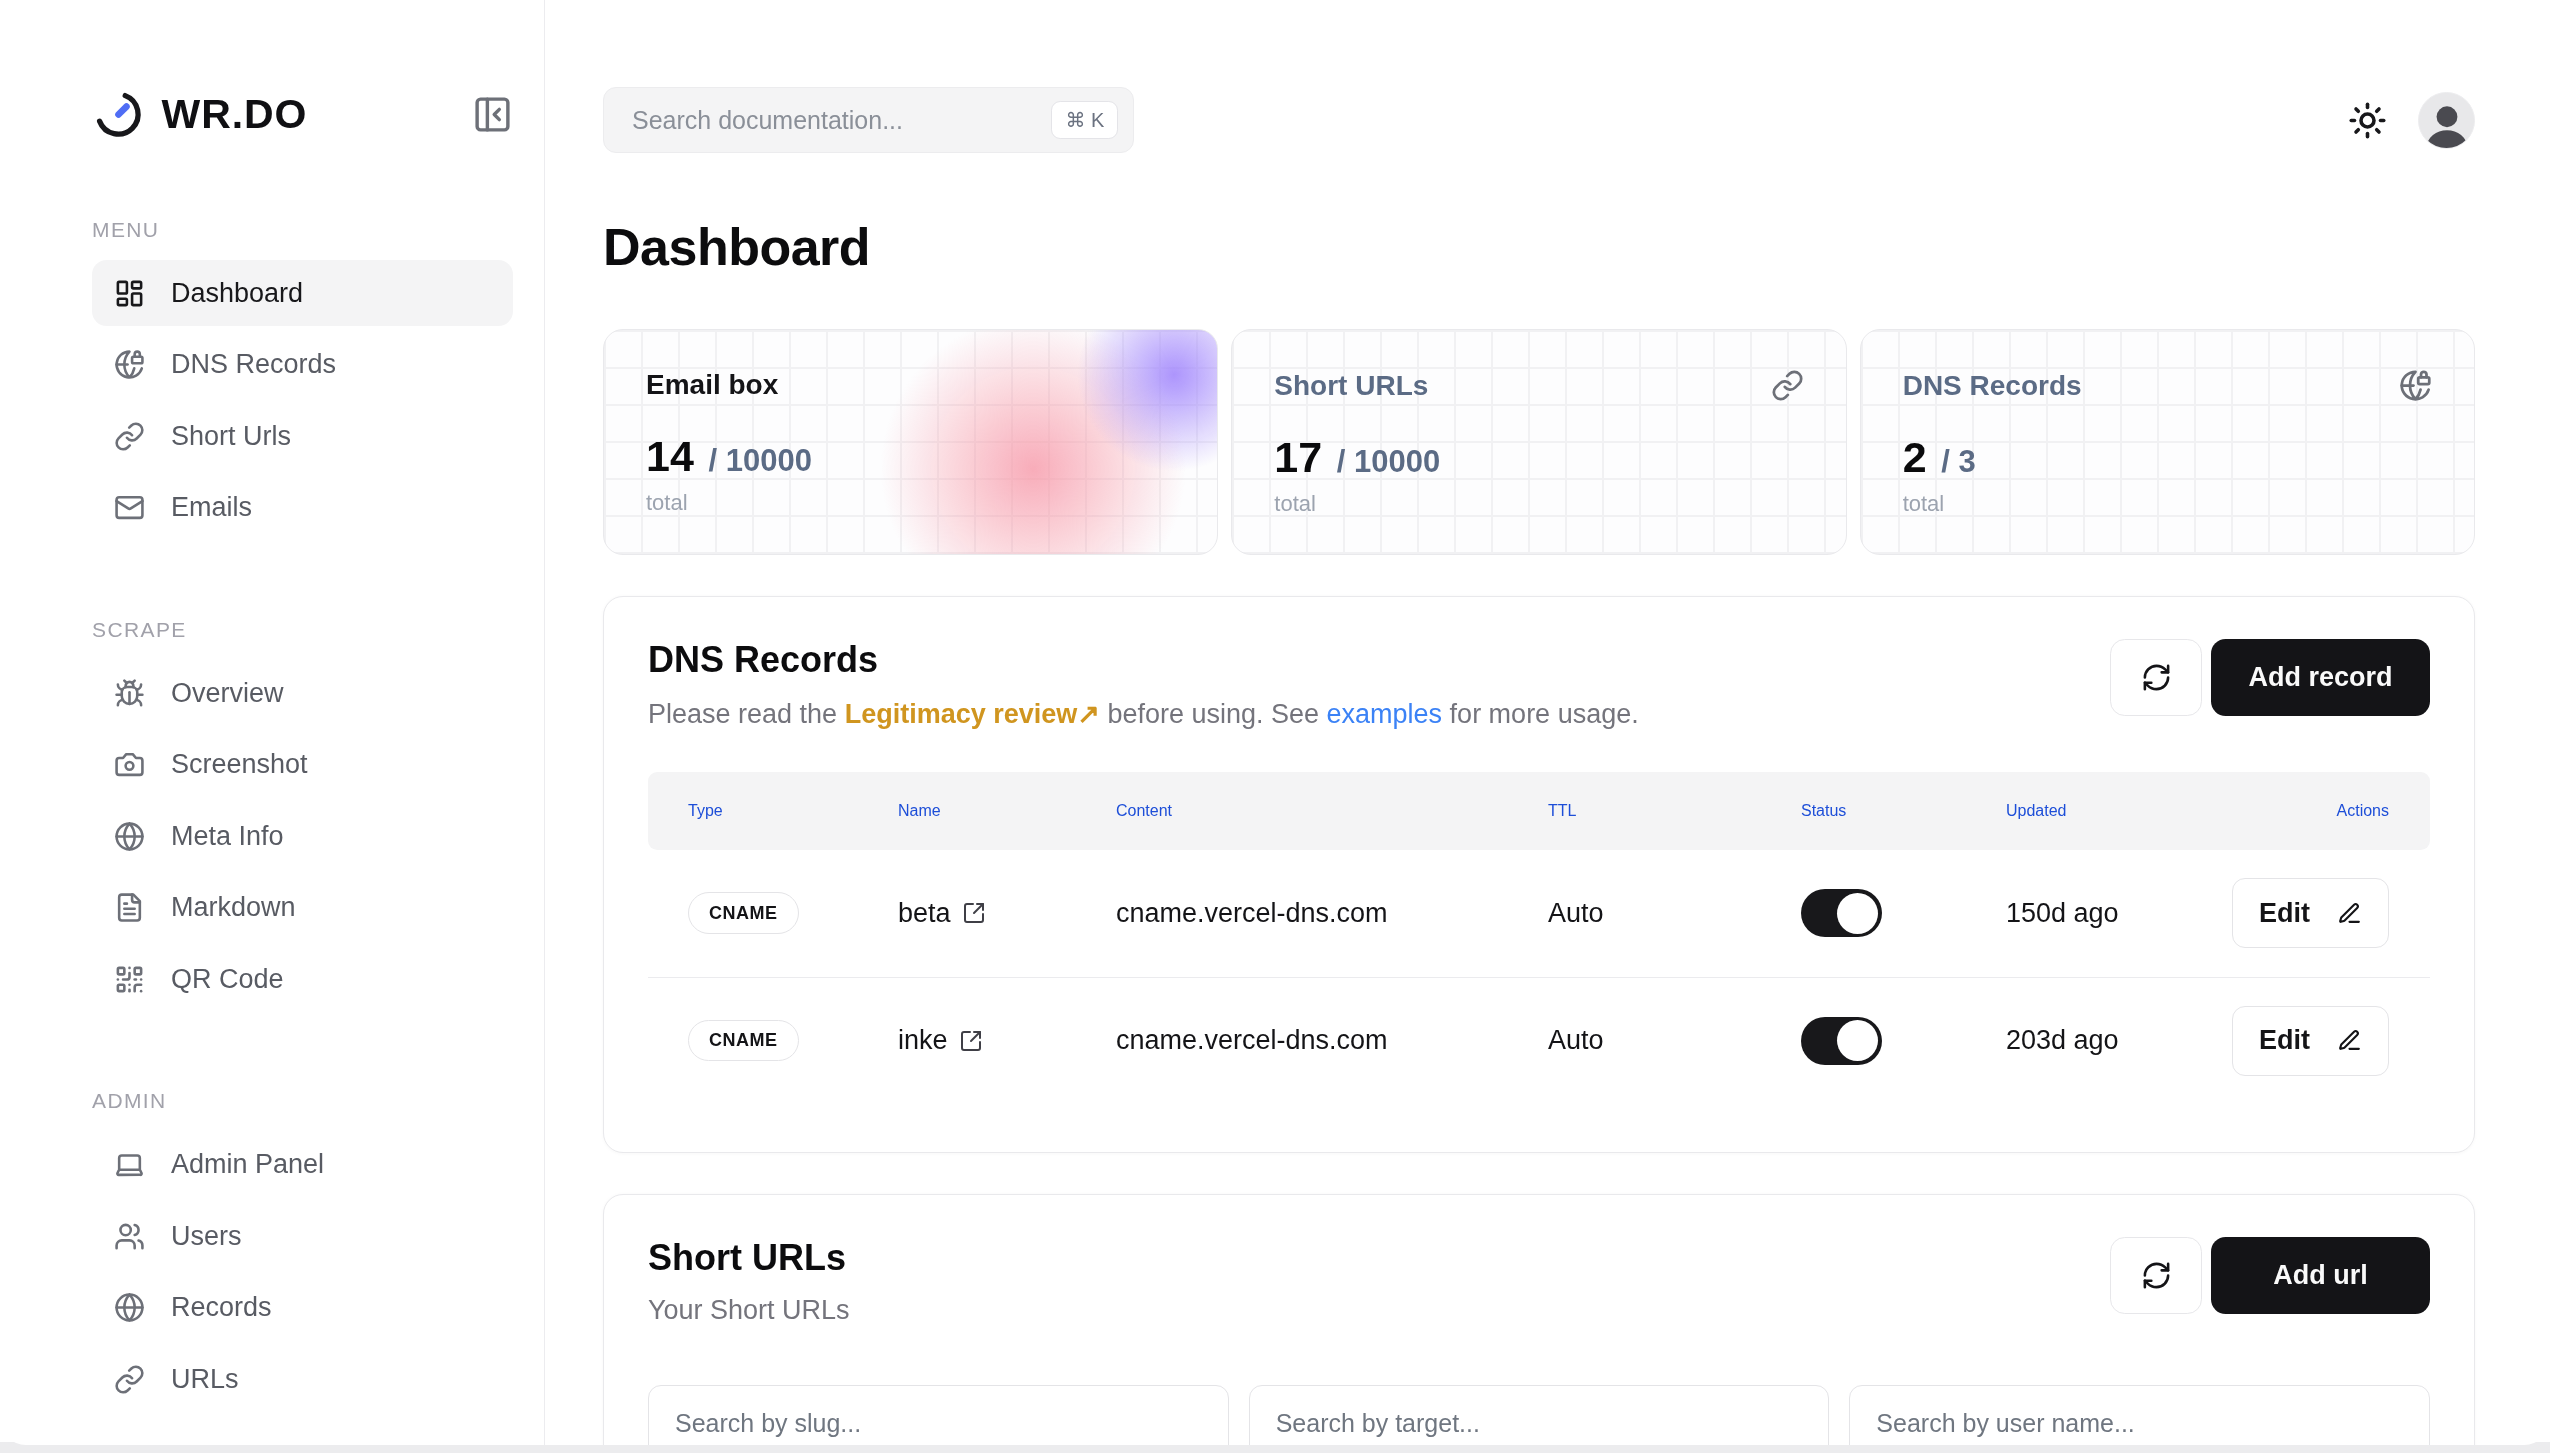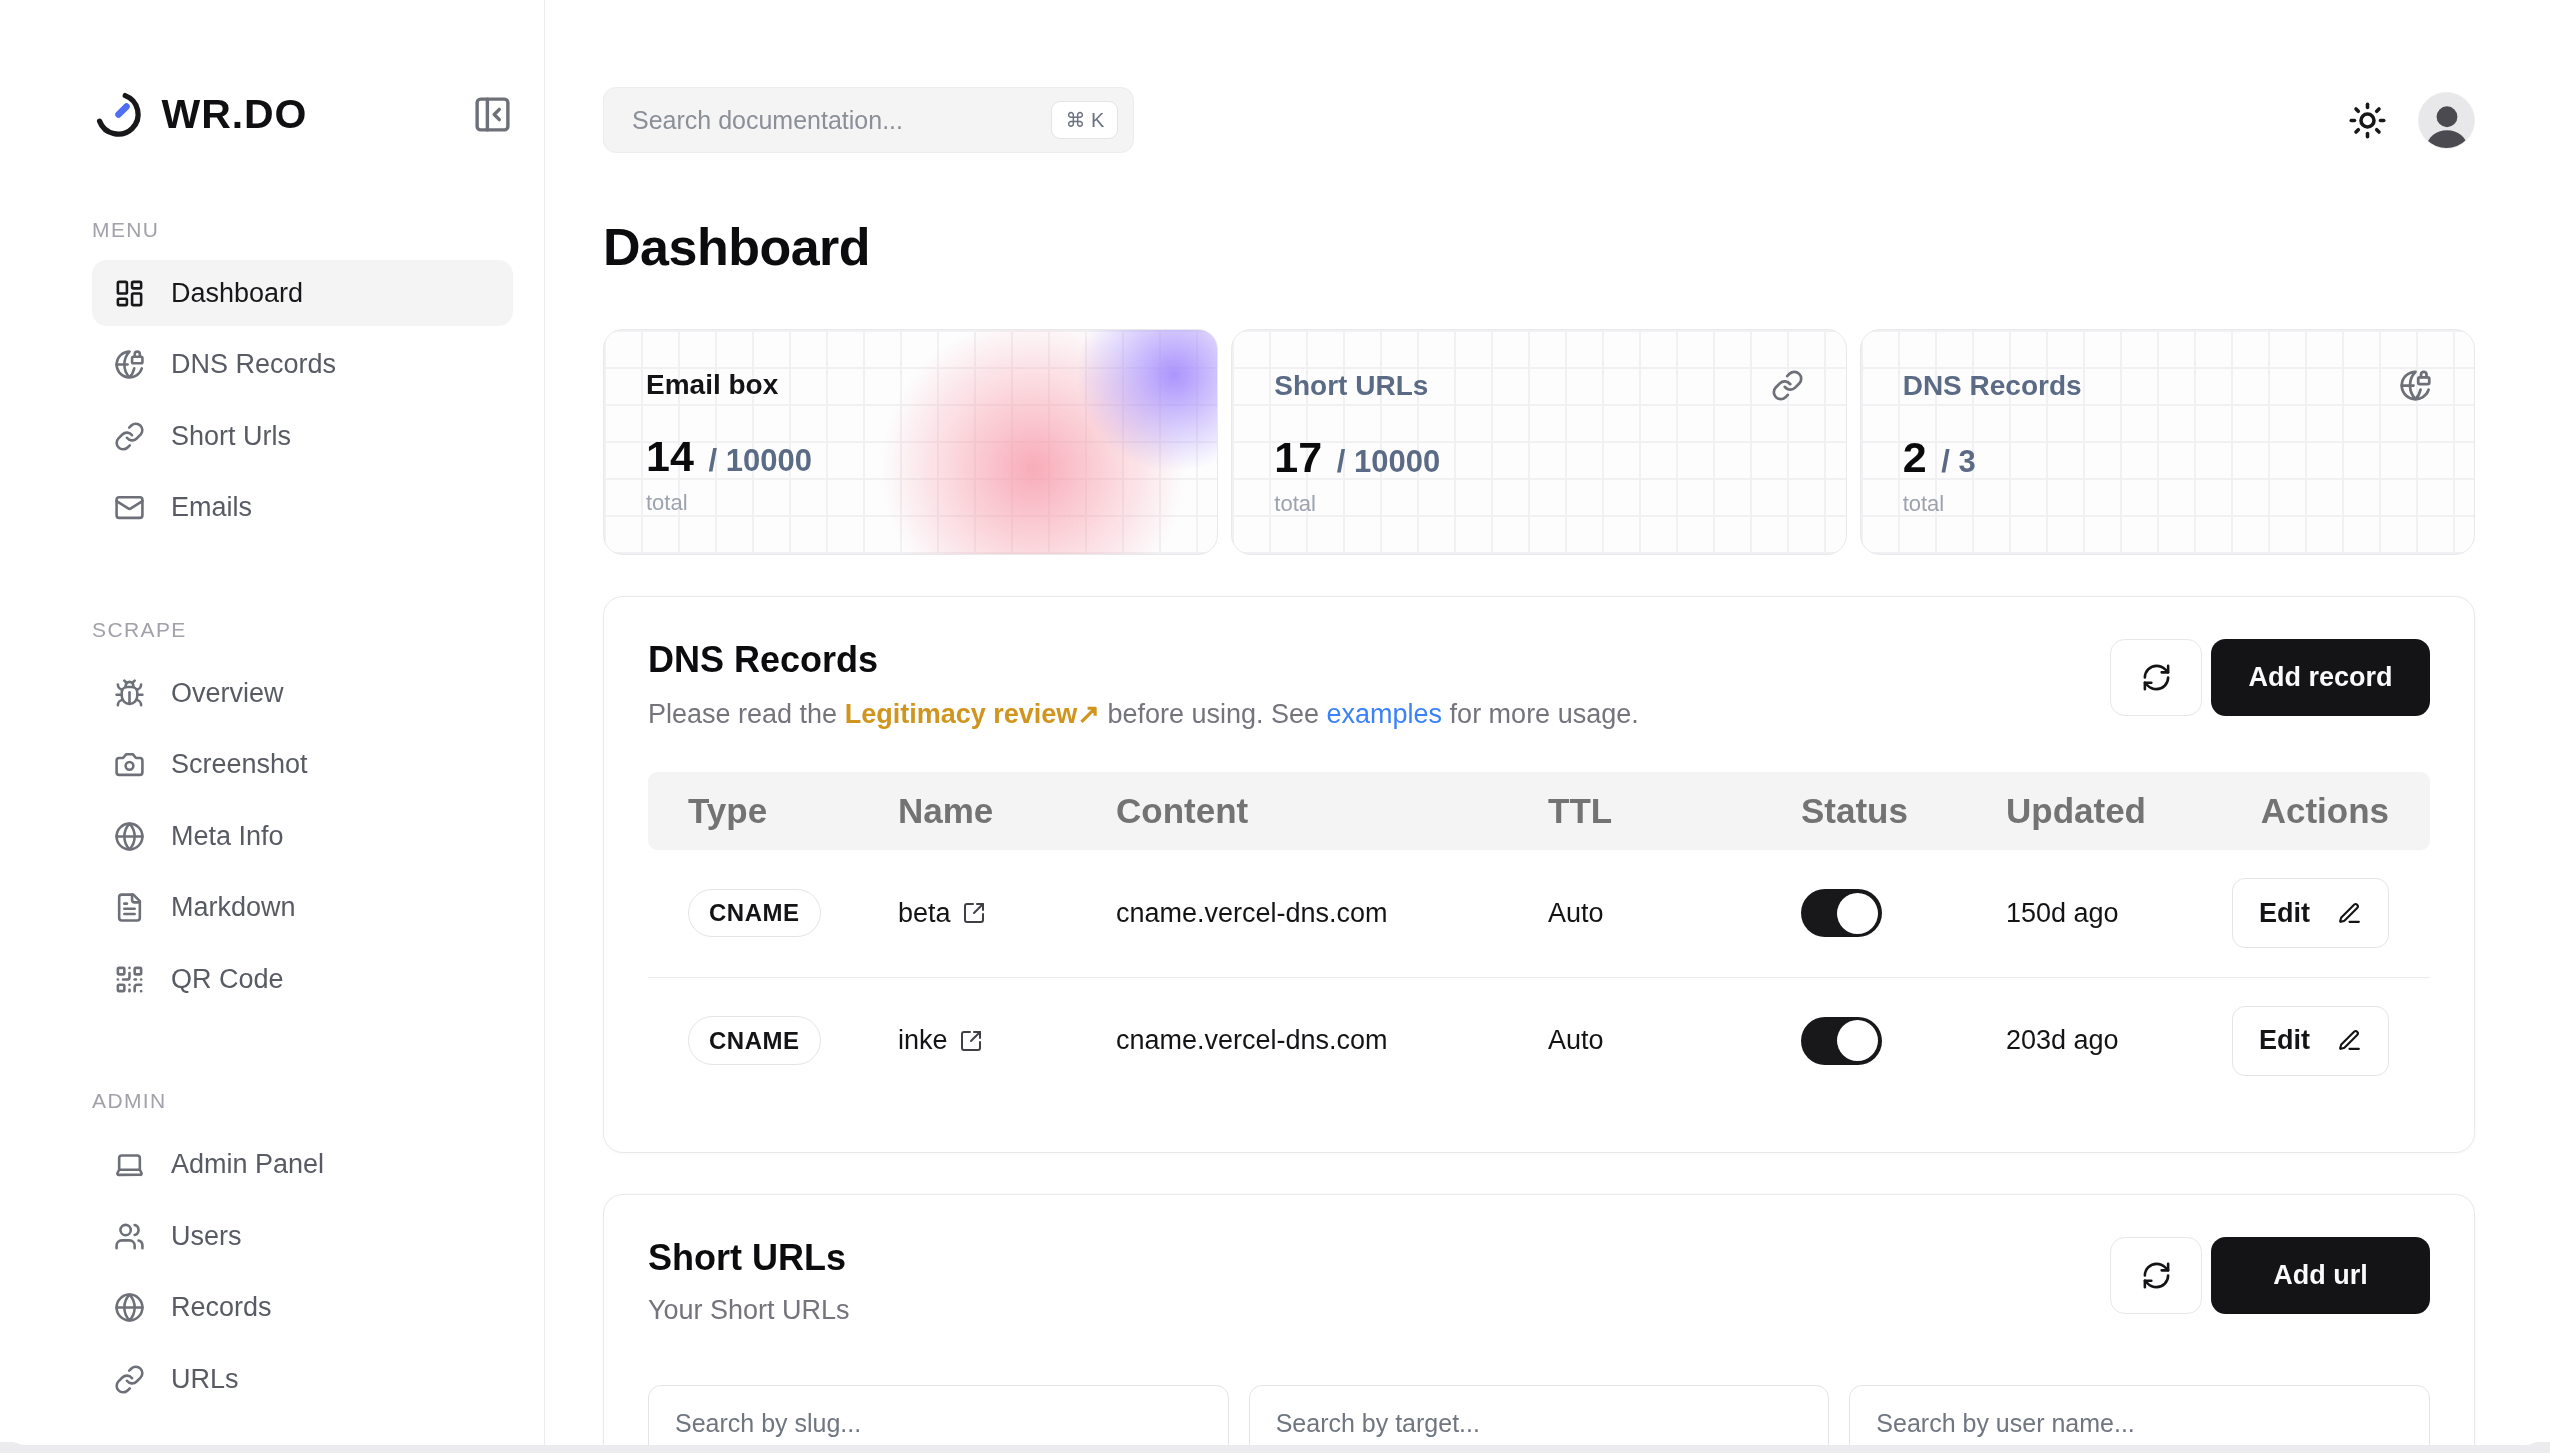--- a/index.html
+++ b/index.html
@@ -74,28 +74,28 @@
               display:flex; align-items:center; justify-content:center; cursor:pointer; }
   .icon-btn svg { width:31px; height:31px; color:#141417; }
   .btn-black { min-width:219px; height:77px; background:#141417; color:#fafafa; border:none;
                border-radius:14.7px; font-size:27px; font-weight:600; font-family:inherit;
                padding:0 37px; cursor:pointer; }
 
   
   .dns-table { margin-top:42px; }
   .t-head { display:grid; grid-template-columns:210px 218px 432px 253px 205px 226px 1fr;
             background:#f4f4f5; border-radius:9.2px; height:78px; align-items:center; }
-  .t-head > div { padding-left:40px; font-size:35px; font-weight:700; color:#737373; }
+  .t-head > div { padding-left:40px; font-size:16px; font-weight:400; color:#1d4ed8; }
   .t-head .col-actions { text-align:right; padding-right:41px; }
   .t-row { display:grid; grid-template-columns:210px 218px 432px 253px 205px 226px 1fr;
            height:127px; align-items:center; }
   .t-row > div { padding-left:40px; font-size:27px; color:#141417; }
   .t-row + .t-row { border-top:1.8px solid #ebebee; }
   .badge { display:inline-block; border:1.8px solid #e4e4e7; border-radius:920px; padding:9.2px 20px;
-           font-size:24px; font-weight:600; letter-spacing:0.5px; color:#141417; background:#fff; }
+           font-size:18px; font-weight:600; letter-spacing:0.5px; color:#141417; background:#fff; }
   .name-cell { display:inline-flex; align-items:center; gap:11px; cursor:pointer; }
   .name-cell svg { width:24px; height:24px; color:#3f3f46; }
   .toggle { width:81px; height:48px; border-radius:920px; background:#18181b; position:relative; cursor:pointer; }
   .toggle .knob { position:absolute; top:3.7px; right:3.7px; width:41px; height:41px; border-radius:50%; background:#fff; }
   .col-actions-cell { text-align:right; padding-right:41px !important; }
   .edit-btn { display:inline-flex; align-items:center; gap:27px; height:70px; padding:0 26px;
               background:#fff; border:1.8px solid #e4e4e7; border-radius:13px; font-size:27px; font-weight:600;
               color:#141417; font-family:inherit; cursor:pointer; }
   .edit-btn svg { width:25px; height:25px; }
 

